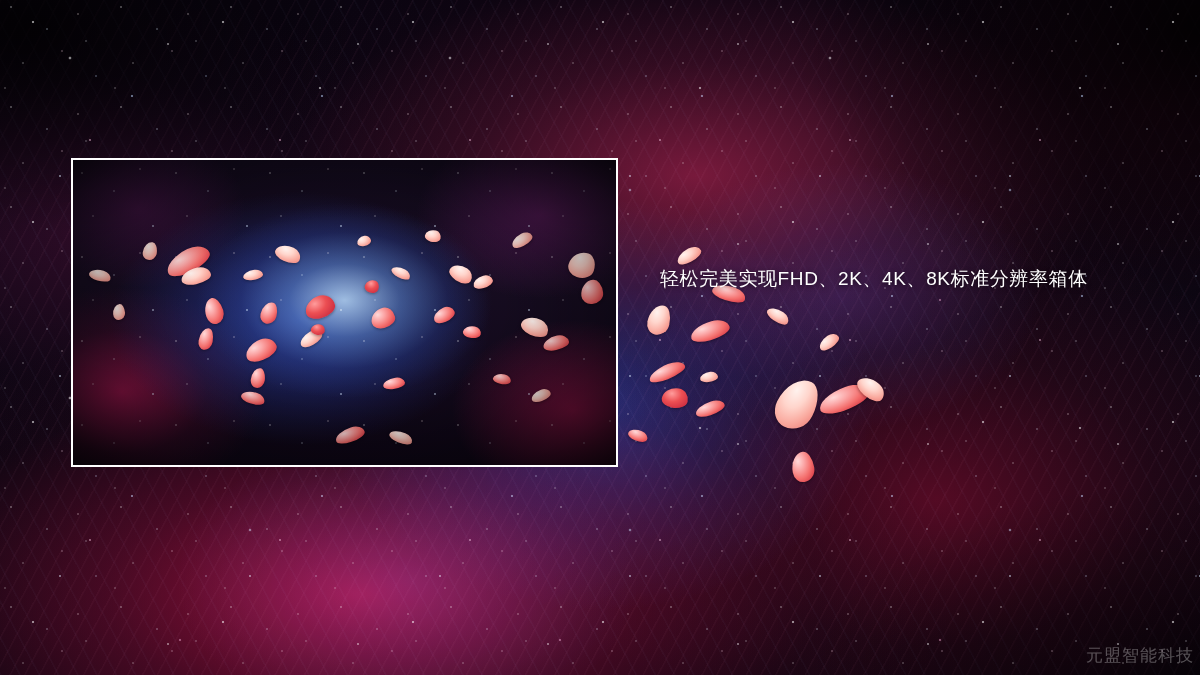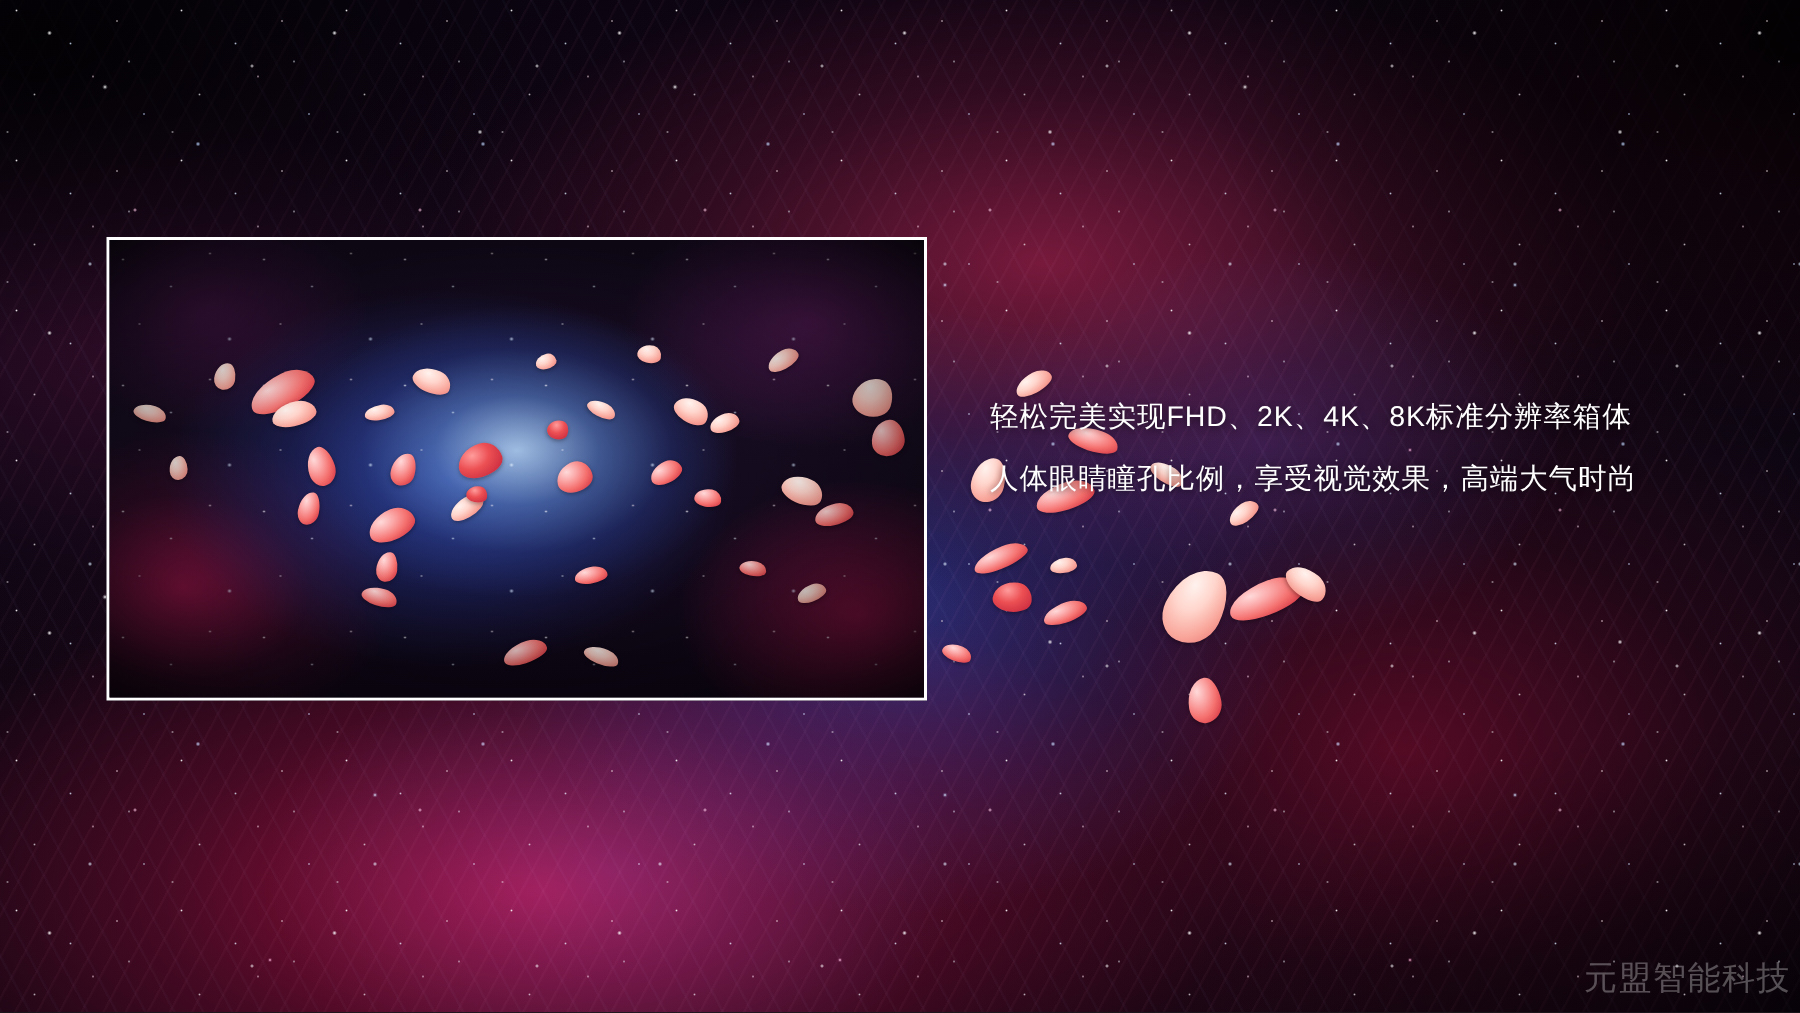--- a/index.html
+++ b/index.html
@@ -161,21 +161,21 @@
     line-height: 41px;
     letter-spacing: .6px;
     white-space: nowrap;
     text-shadow: 0 1px 5px rgba(0,0,0,0.60);
   }
   #watermark {
     position: absolute;
     right: 6px;
     bottom: 8px;
     color: rgba(255,255,255,0.30);
-    font-size: 22px;
+    font-size: 17px;
     letter-spacing: 1px;
     white-space: nowrap;
   }
 </style>
 </head>
 <body>
 
 <div id="slide">
 
   <div class="bg-layer" id="bg-base"></div>
@@ -241,18 +241,17 @@
     <div class="petal" style="left:420px; top:214px; width:18px; height:10px; transform:rotate(12deg);"></div>
     <div class="petal" style="left:262px; top:268px; width:30px; height:14px; transform:rotate(-18deg);"></div>
     <div class="petal pale" style="left:316px; top:272px; width:24px; height:11px; transform:rotate(22deg);"></div>
 
     <div class="inner-layer" id="inner-vignette"></div>
   </div>
 
 
   <div id="body-text">
     <div class="body-line">轻松完美实现FHD、2K、4K、8K标准分辨率箱体</div>
-    <div class="body-line">人体眼睛瞳孔比例，享受视觉效果，高端大气时尚</div>
   </div>
 
   <div id="watermark">元盟智能科技</div>
 
 </div>
 
 </body></html>

